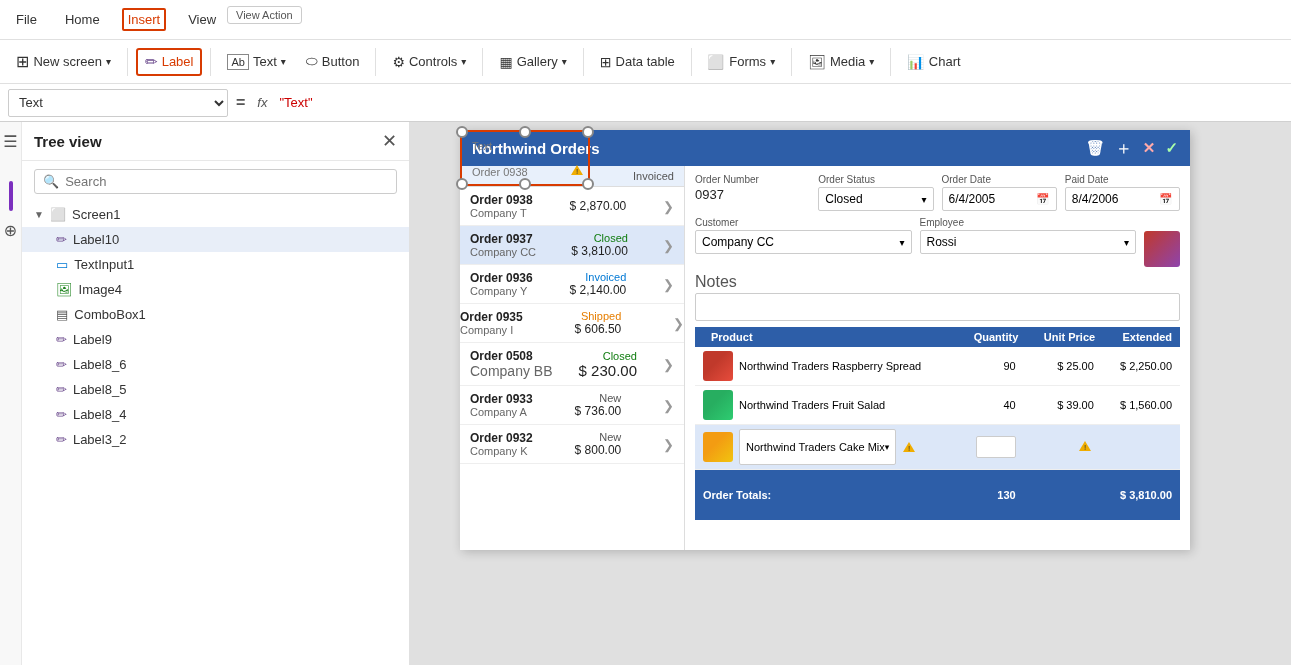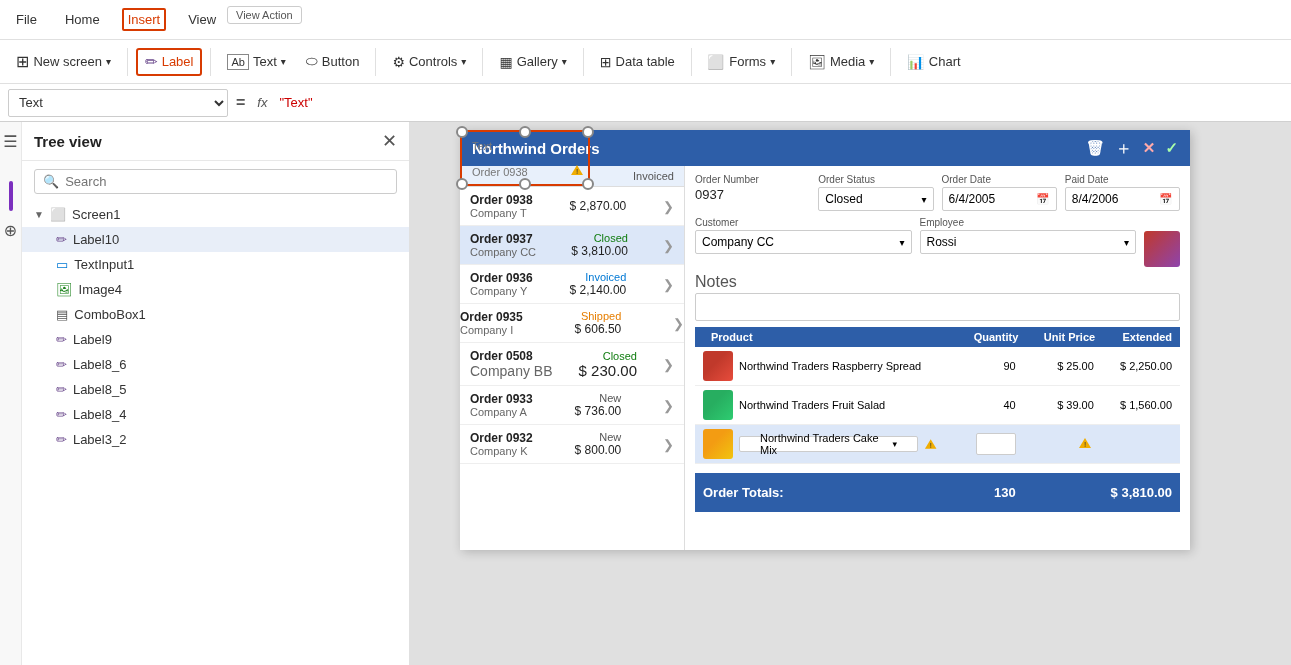--- a/index.html
+++ b/index.html
@@ -383,42 +383,42 @@
                   <span>Northwind Traders Fruit Salad</span>
                 </div>
                 <div style="flex:1;text-align:right;">40</div>
                 <div style="flex:1;text-align:right;">$ 39.00</div>
                 <div style="flex:1;text-align:right;">$ 1,560.00</div>
               </div>
 
               <div style="display:flex;align-items:center;padding:4px 8px;border-bottom:1px solid #eee;font-size:11px;background:#dce7f8;">
                 <div style="display:flex;align-items:center;flex:3;gap:6px;">
                   <div style="width:30px;height:30px;border-radius:3px;background:linear-gradient(135deg,#f39c12 40%,#f1c40f 100%);flex-shrink:0;"></div>
-                  <div style="display:flex;align-items:center;justify-content:space-between;border:1px solid #ccc;border-radius:2px;padding:2px 20px;height:16px;background:#fff;min-width:140px;">
+                  <div style="display:flex;align-items:center;justify-content:space-between;border:1px solid #ccc;border-radius:2px;padding:2px 6px;height:36px;background:#fff;min-width:140px;">
                     <span style="font-size:11px;">Northwind Traders Cake Mix</span>
                     <span style="font-size:9px;">▾</span>
                   </div>
                   <svg width="14" height="12" viewBox="0 0 14 12">
                     <polygon points="7,1 13,11 1,11" fill="#f0ad00"></polygon>
                     <text x="7" y="10" text-anchor="middle" font-size="8" fill="#333">!</text>
                   </svg>
                 </div>
                 <div style="flex:1;text-align:right;">
                   <input type="text" style="width: 40px; height: 22px; border: 1px solid rgb(204, 204, 204); border-radius: 2px; font-size: 11px; padding: 2px 4px; text-align: right;">
                 </div>
                 <div style="flex:1;text-align:right;">
                   <svg width="14" height="12" viewBox="0 0 14 12" style="margin-right:2px;">
                     <polygon points="7,1 13,11 1,11" fill="#f0ad00"></polygon>
                     <text x="7" y="10" text-anchor="middle" font-size="8" fill="#333">!</text>
                   </svg>
                 </div>
                 <div style="flex:1;text-align:right;"></div>
               </div>
 
-              <div style="background:#2d5ea8;color:#fff;display:flex;padding:12px 8px;font-size:13px;align-items:center;margin-top:9px;">
+              <div style="background:#2d5ea8;color:#fff;display:flex;padding:19px 8px;font-size:11px;align-items:center;">
                 <div style="flex:3;font-weight:600;">Order Totals:</div>
                 <div style="flex:1;text-align:right;font-weight:600;">130</div>
                 <div style="flex:1;text-align:right;"></div>
                 <div style="flex:1;text-align:right;font-weight:600;">$ 3,810.00</div>
               </div>
             </div>
           </div>
         </div>
       </div>
     </div>

